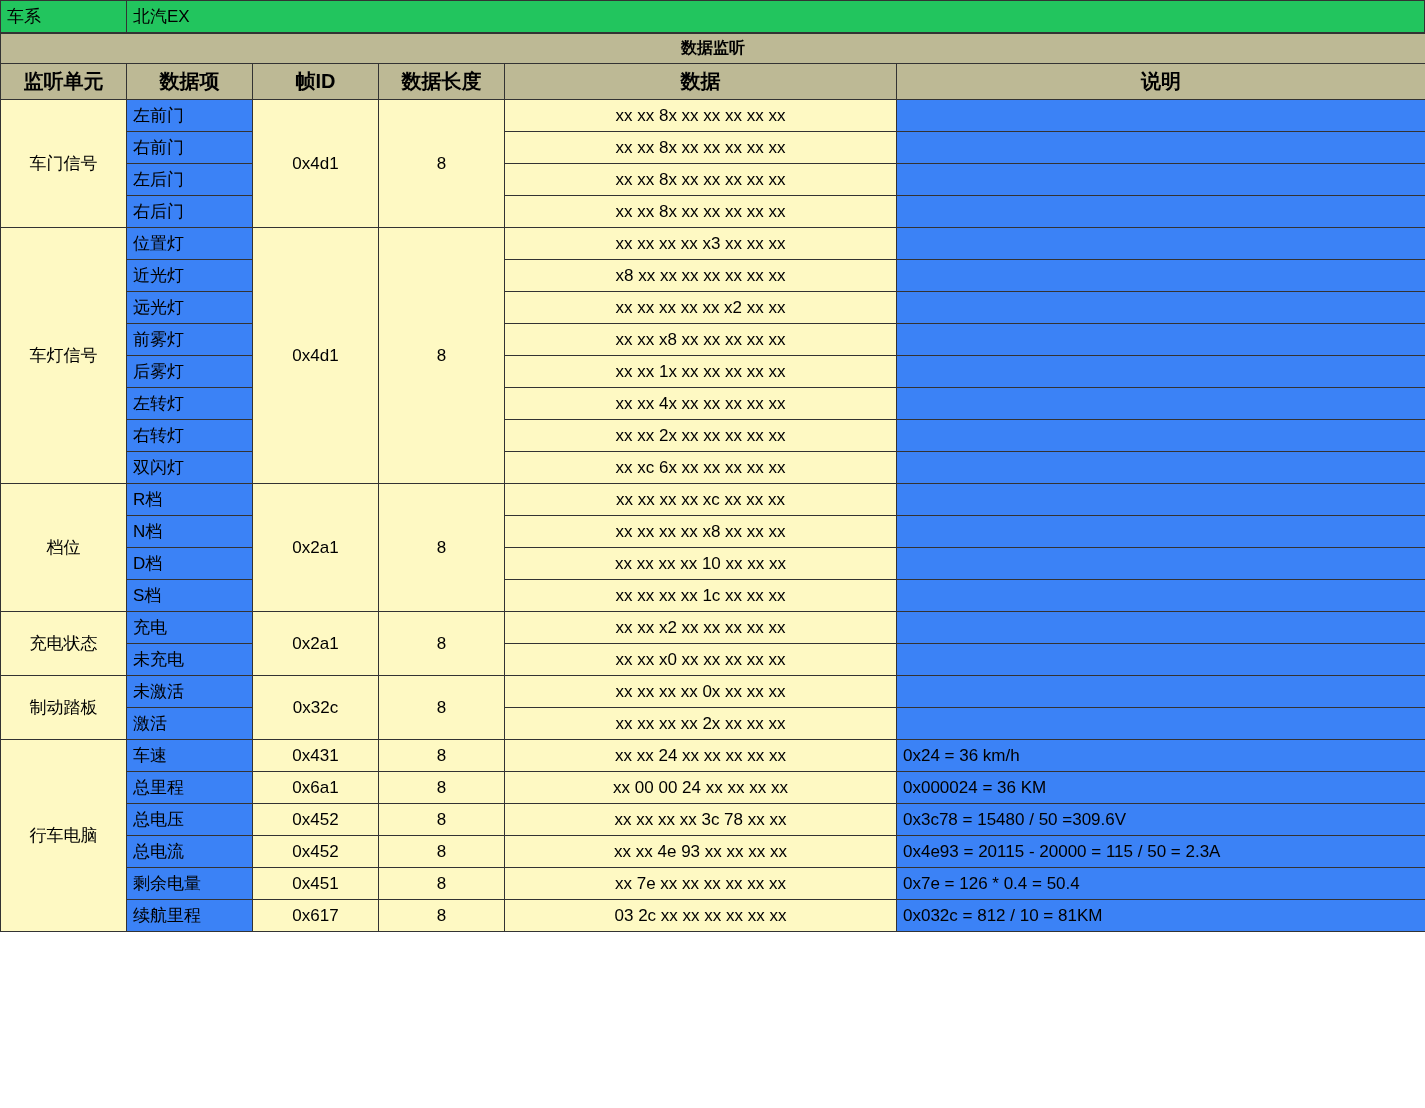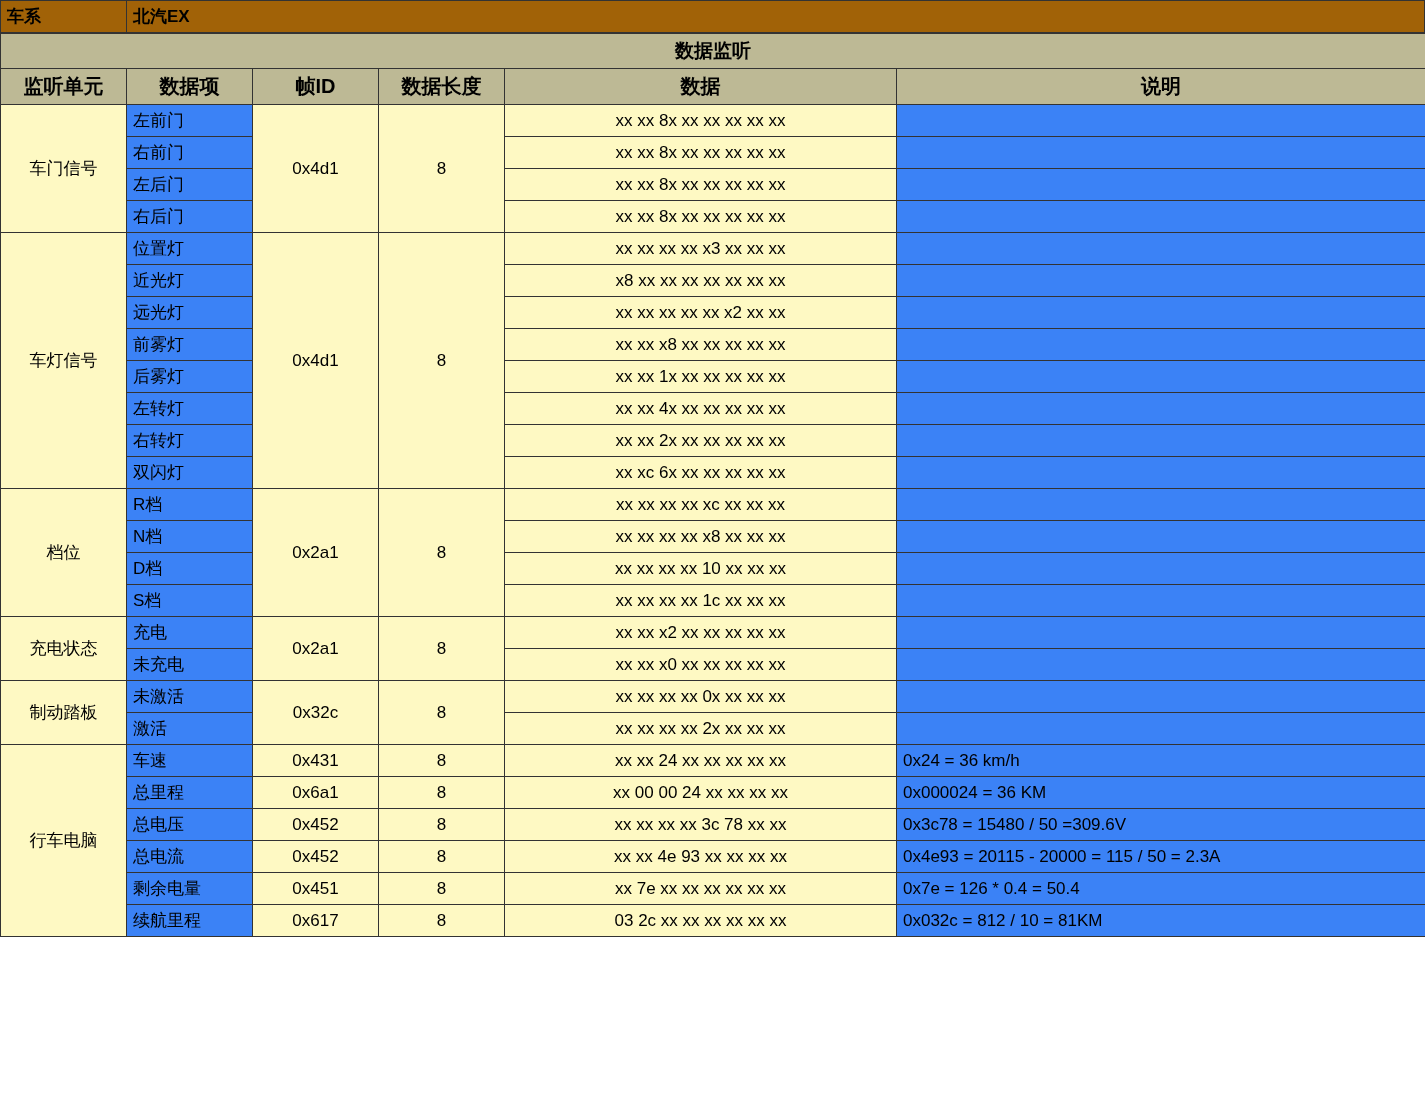--- a/index.html
+++ b/index.html
@@ -18,32 +18,32 @@
     width: 100%;
     table-layout: fixed;
   }
   td, th {
     border: 1px solid #333;
     padding: 4px 6px;
     vertical-align: middle;
     height: 30px;
   }
   .hdr-row td {
-    background: #a16207;
-    font-weight: bold;
+    background: #22c55e;
+    font-weight: normal;
   }
   .hdr-label {
     width: 126px;
     text-align: left;
   }
   .section-title {
     background: #bdb995;
     font-weight: bold;
     text-align: center;
-    font-size: 19px;
+    font-size: 16px;
   }
   .col-header {
     background: #bdb995;
     font-weight: bold;
     text-align: center;
     font-size: 20px;
   }
   .data-cell {
     background: #3b82f6;
     text-align: left;

